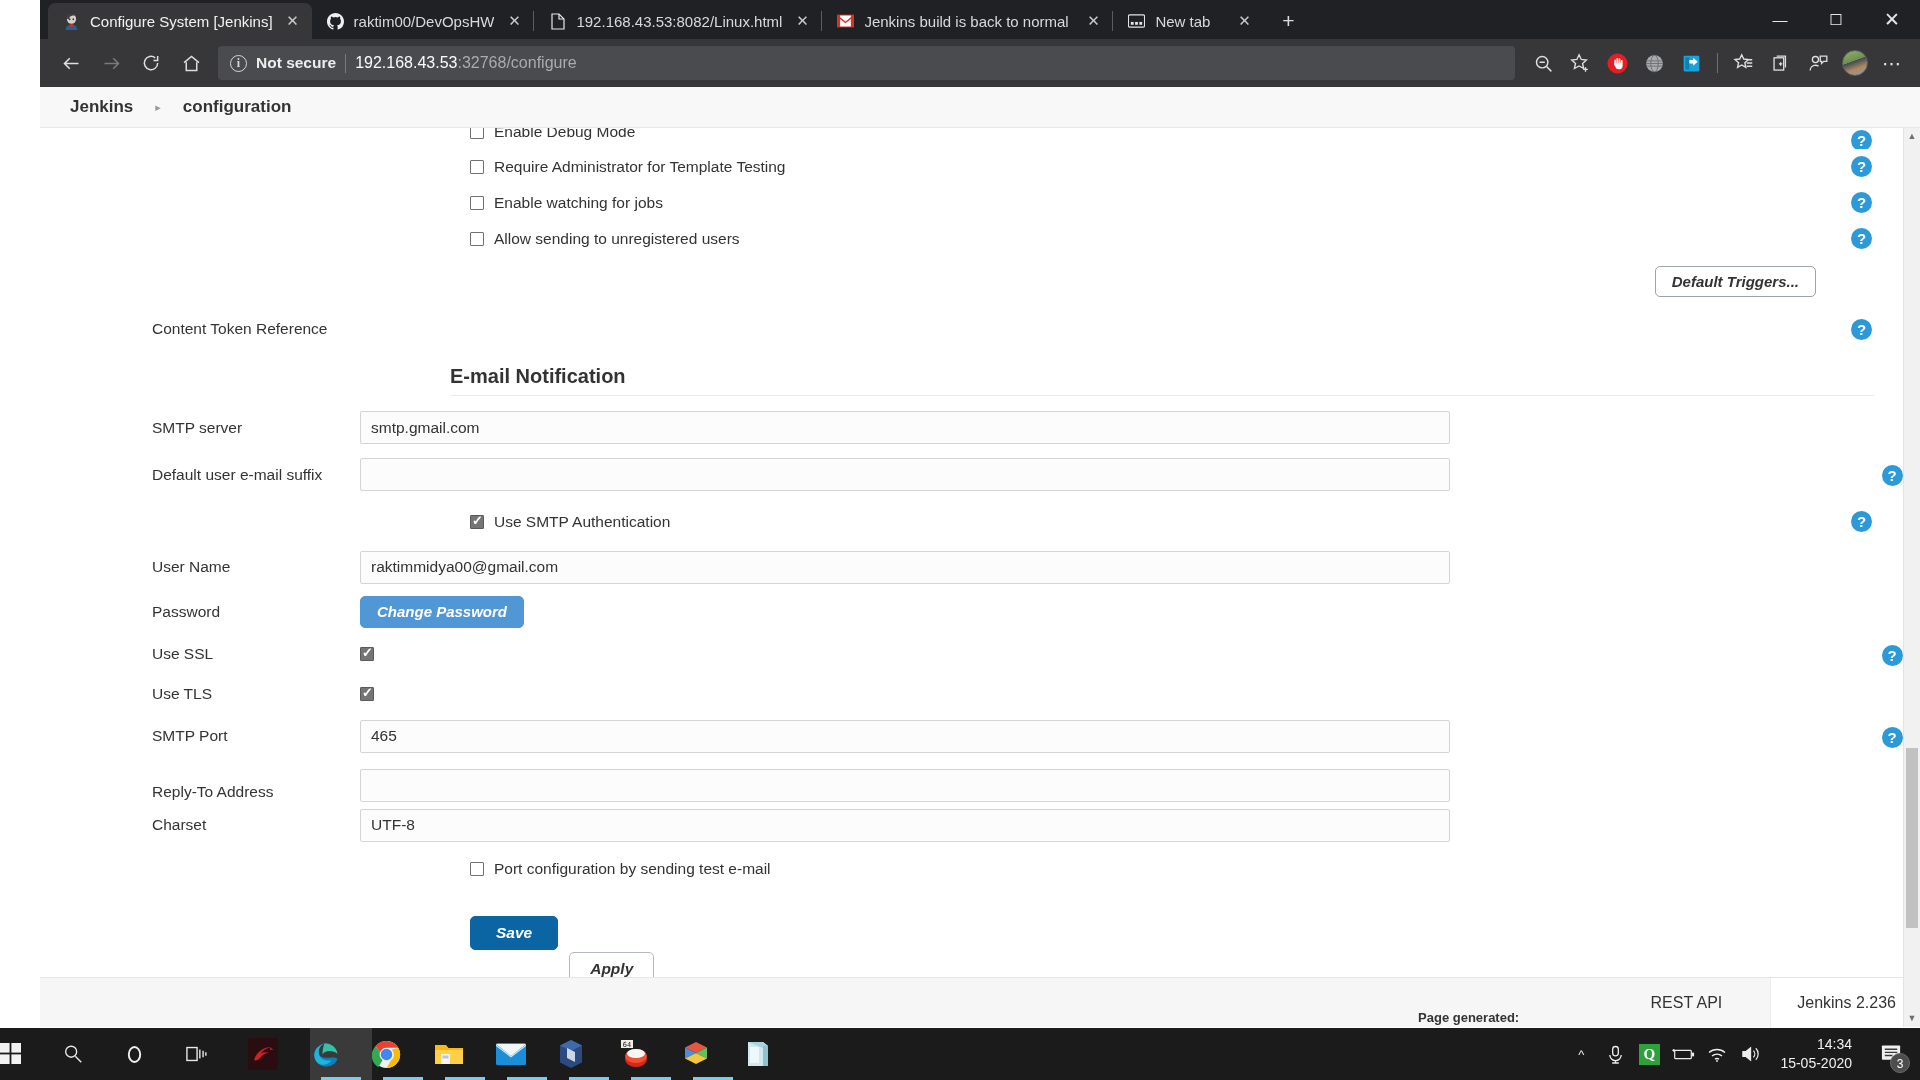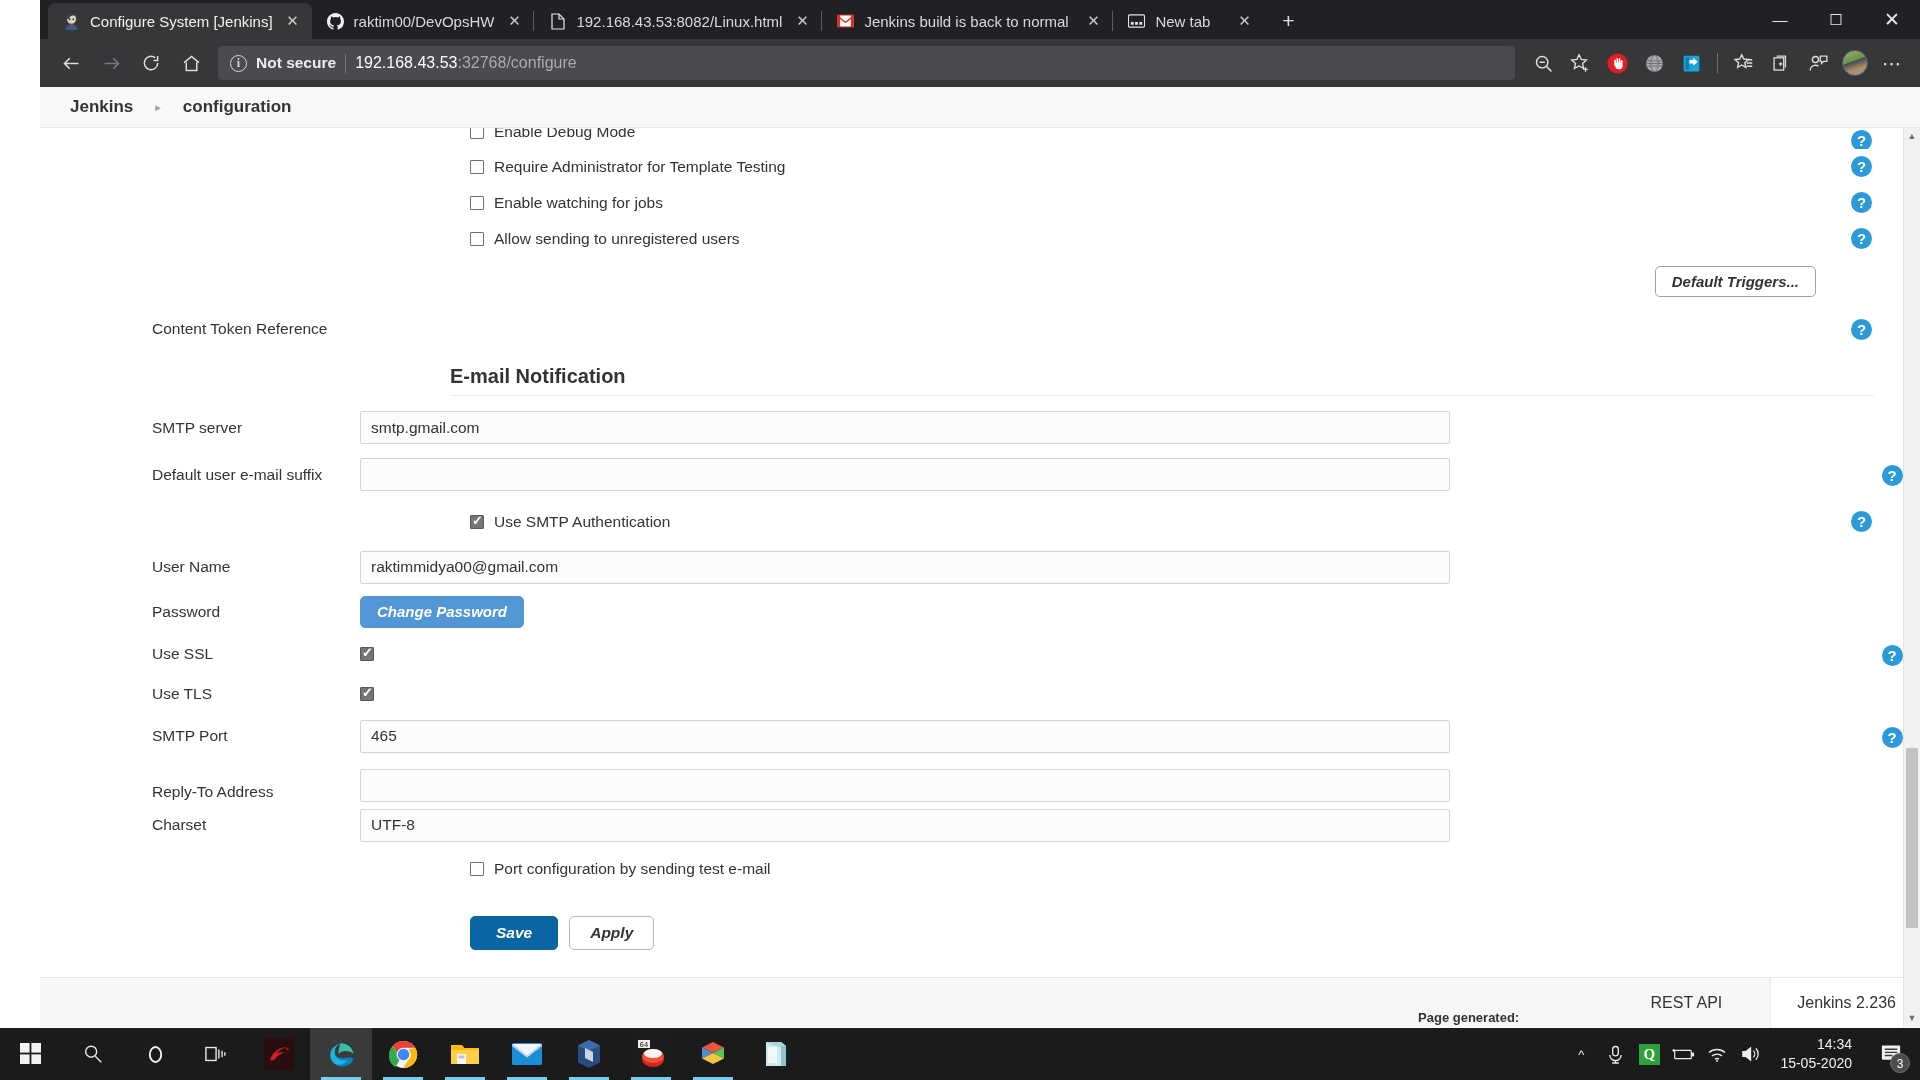--- a/index.html
+++ b/index.html
@@ -326,20 +326,21 @@
     padding: 0 25px;
     font-size: 15.5px;
   }
   .btn-apply {
     background: #fff;
     border: 1px solid #b3b9be;
     color: #333;
     height: 34px;
     padding: 0 20px;
     font-size: 15.5px;
+    margin-top: 36px;
   }
 
   .pwd-wrap {
     display: flex;
     align-items: center;
     gap: 9px;
   }
   .pwd-box {
     height: 33px;
     width: 960px;
@@ -422,21 +423,21 @@
     position: absolute;
     bottom: 0; left: 0;
     width: 1920px; height: 52px;
     background: #1b1b1b;
     display: flex;
     align-items: center;
   }
   .tb-left { display: flex; align-items: center; }
   .tb-item {
     width: 62px; height: 52px;
-    display: flex; align-items: center; justify-content: center;
+    display: flex; align-items: center; 
     position: relative;
   }
   .tb-item.running::after {
     content: "";
     position: absolute;
     bottom: 0; left: 11px;
     width: 40px; height: 3px;
     background: #76cdf0;
   }
   .tb-item.active { background: #3a3a3a; }

